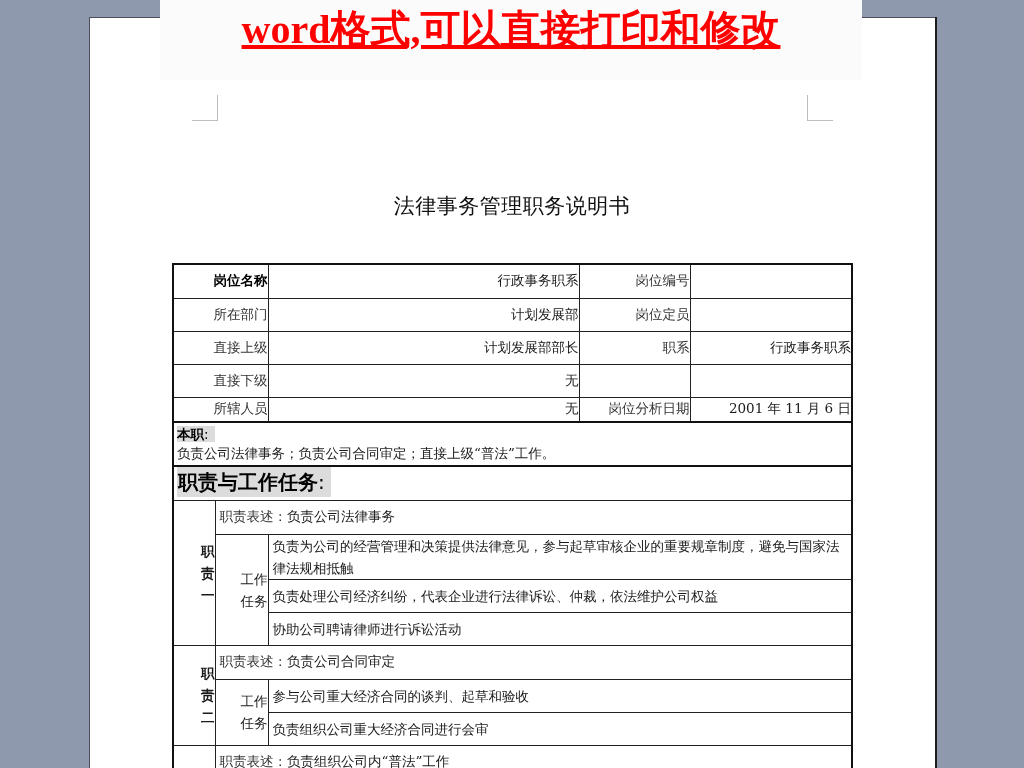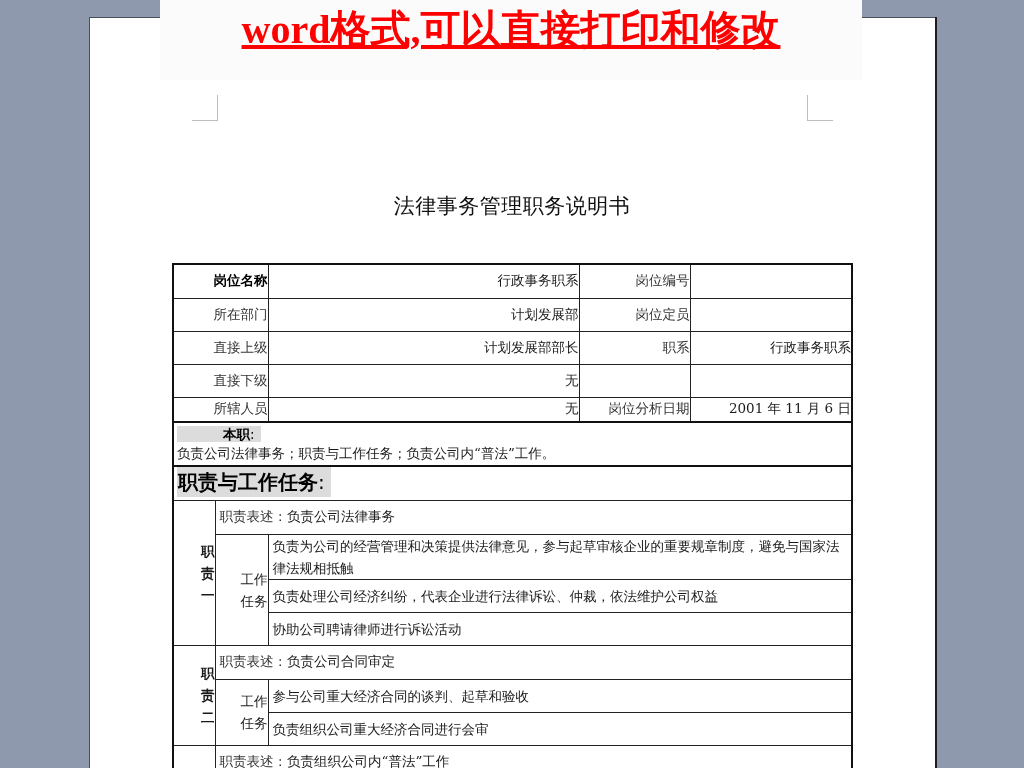--- a/index.html
+++ b/index.html
@@ -39,21 +39,21 @@
     text-align: right; vertical-align: middle; overflow: hidden;
   }
   .tbl { border: 2px solid #111; }
   .sans { font-family: "DejaVu Sans", "Liberation Sans", sans-serif; color: #333 !important; }
   .bold { font-weight: bold; color: #000 !important; }
   .row-h { height: 32px; }
 
   .sect {
     text-align: left !important; padding: 2px 3px !important; line-height: 19px;
   }
-  .hl { background: #dcdcdc; font-weight: bold; font-family: "DejaVu Sans", "Liberation Sans", sans-serif; color: #000; padding-right: 6px; padding-left: 46px; }
+  .hl { background: #dcdcdc; font-weight: bold; font-family: "DejaVu Sans", "Liberation Sans", sans-serif; color: #000; padding-right: 6px; }
   .left { text-align: left !important; padding-left: 4px !important; line-height: 22px; }
   .duty-label { font-weight: bold; line-height: 22px; font-size: 14px; font-family: "DejaVu Sans", "Liberation Sans", sans-serif; }
   .task-label { line-height: 22px; font-family: "DejaVu Sans", "Liberation Sans", sans-serif; color: #333; }
   .desc-lbl { font-family: Liberation Mono, monospace; color: #333; }
 </style>
 </head>
 <body>
 
 <div class="page"></div>
 
@@ -102,21 +102,21 @@
     <tr class="row-h" style="height:25px">
       <td colspan="2" class="sans">所辖人员</td>
       <td>无</td>
       <td class="sans">岗位分析日期</td>
       <td>2001 年 11 月 6 日</td>
     </tr>
 
     <tr style="height:42px; border-top:2px solid #111;">
       <td colspan="5" class="sect">
         <div><span class="hl"><span>本职</span><span style="font-weight:normal">:</span></span></div>
-        <div>负责公司法律事务；职责与工作任务；负责公司内“普法”工作。</div>
+        <div>负责公司法律事务；负责公司合同审定；直接上级“普法”工作。</div>
       </td>
     </tr>
 
     <tr style="height:34px; border-top:2px solid #111;">
       <td colspan="5" class="sect">
         <span class="hl" style="font-size:20px; padding:3px 6px 3px 1px;"><span>职责与工作任务</span><span style="font-weight:normal">:</span></span>
       </td>
     </tr>
 
     <tr style="height:34px">

